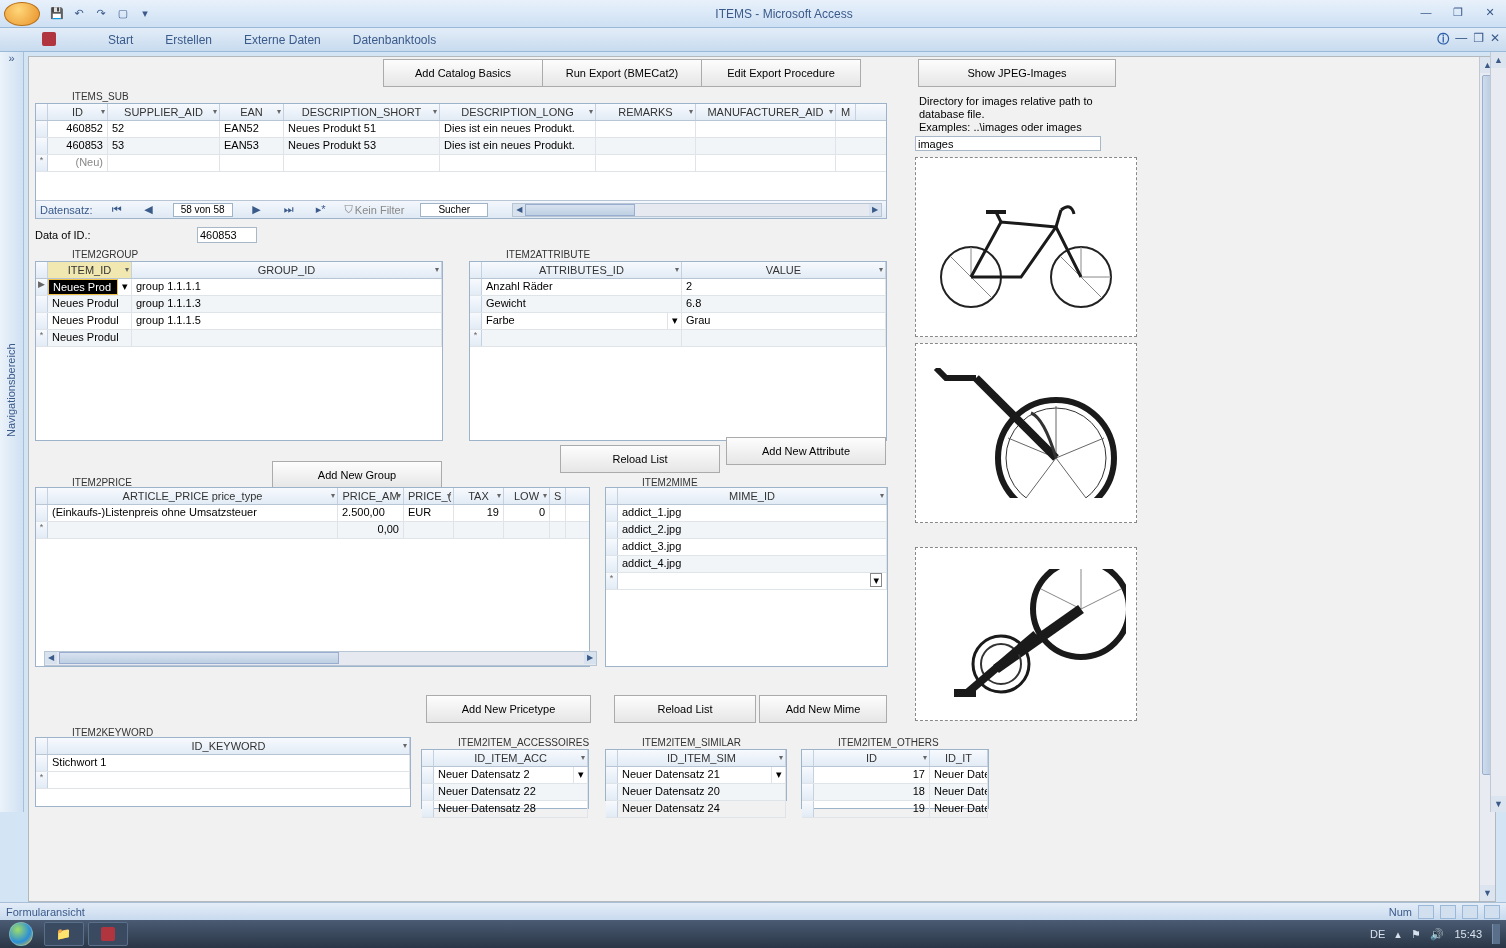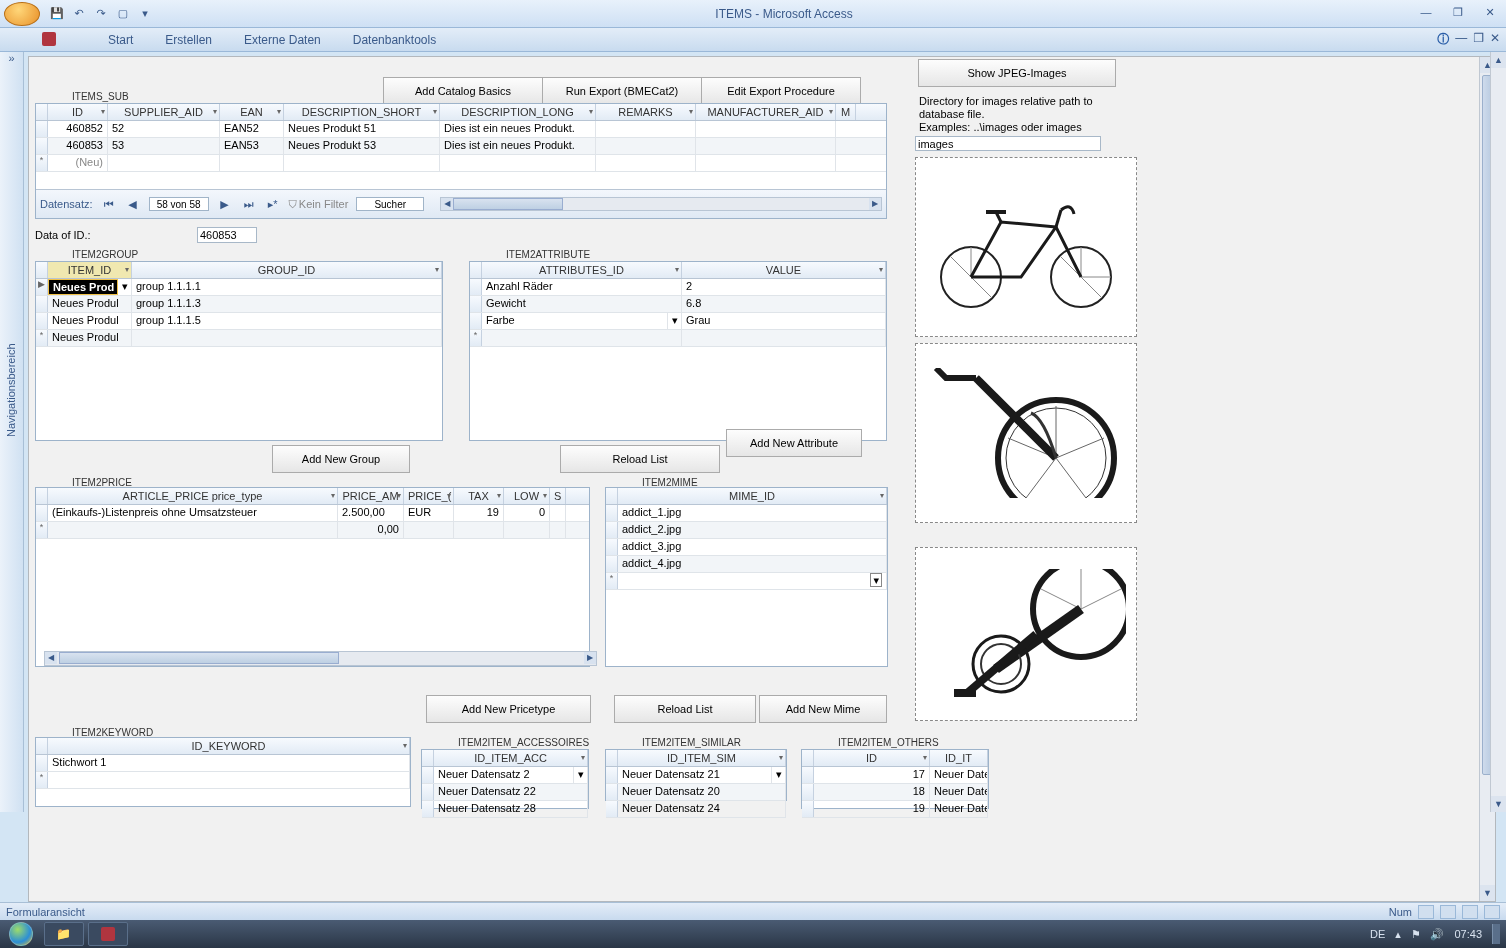--- a/index.html
+++ b/index.html
@@ -22,42 +22,42 @@
 
 
 .navstrip { position: absolute; left: 0; top: 52px; width: 24px; height: 760px; background: linear-gradient(90deg,#ebf2fa,#d0e1f2); border-right: 1px solid #a8bfd6; }
 .navstrip .toggle { height: 18px; text-align: center; color: #3a5a8a; }
 .navstrip .label { writing-mode: vertical-rl; transform: rotate(180deg); color: #3a5a8a; font-size: 11px; margin-top: 120px; margin-left: 5px; height: 400px; text-align: center; }
 
 
 .main { position: absolute; left: 28px; top: 56px; right: 10px; bottom: 46px; background: #f1f1f1; border: 1px solid #b3b8bd; overflow: hidden; }
 
 
-.top-buttons { position: absolute; left: 355px; top: 20px; display: flex; }
+.top-buttons { position: absolute; left: 355px; top: 2px; display: flex; }
 .btn { height: 28px; padding: 0 20px; background: linear-gradient(#fdfdfd,#e6e6e6); border: 1px solid #ababab; font-size: 11px; display: flex; align-items: center; justify-content: center; margin-left: -1px; }
 .btn.wide { width: 160px; }
 
 .show-btn { position: absolute; left: 890px; top: 2px; width: 198px; }
 
 
 .sec-label { position: absolute; font-size: 10px; color: #333; margin-left: 37px; }
 
 
 .grid { position: absolute; background: #fff; border: 1px solid #9db3ca; font-size: 11px; }
 .grid-head { display: flex; background: linear-gradient(#f7fafe,#e2ebf5); border-bottom: 1px solid #b8c5d4; }
 .gh { border-right: 1px solid #c5d1e0; padding: 2px 4px; text-align: center; color: #333; position: relative; overflow: hidden; white-space: nowrap; }
 .gh .dd { position: absolute; right: 2px; top: 3px; font-size: 8px; color: #666; }
 .grid-rows { }
 .gr { display: flex; border-bottom: 1px solid #dfe4e9; height: 17px; }
 .gr.alt { background: #f2f5f8; }
 .gc { border-right: 1px solid #e0e4e9; padding: 1px 4px; overflow: hidden; white-space: nowrap; }
 .rowmark { width: 12px; background: linear-gradient(#f7fafe,#e2ebf5); border-right: 1px solid #c5d1e0; text-align: center; font-size: 9px; color: #666; }
 
 
-.recnav { position: absolute; background: linear-gradient(#f3f7fc,#dfe9f4); border-top: 1px solid #b8c5d4; height: 29px; display: flex; align-items: center; font-size: 11px; gap: 8px; padding: 0 4px; }
+.recnav { position: absolute; background: linear-gradient(#f3f7fc,#dfe9f4); border-top: 1px solid #b8c5d4; height: 18px; display: flex; align-items: center; font-size: 11px; gap: 16px; padding: 0 4px; }
 .recnav .lbl { color: #3a5a8a; }
 .recnav .navbtn { width: 16px; text-align: center; color: #3a5a8a; }
 .recnav input { width: 60px; height: 14px; font-size: 10px; border: 1px solid #a0b4c8; text-align: center; }
 .recnav .filter { color: #888; display: flex; align-items: center; gap: 2px; }
 .recnav .search { width: 68px; height: 14px; font-size: 10px; border: 1px solid #a0b4c8; padding: 0 17px; }
 .hscroll { flex: 1; margin-left: 8px; height: 14px; background: #e6eaf0; border: 1px solid #b8c5d4; position: relative; }
 .hscroll .thumb { position: absolute; left: 12px; top: 0; width: 110px; height: 12px; background: linear-gradient(#d8e2ef,#bed0e3); border: 1px solid #99add0; }
 .hscroll .arr { position: absolute; width: 12px; height: 12px; top: 0; background: #d8e2ef; text-align: center; font-size: 8px; line-height: 12px; color: #3a5a8a; }
 
 
@@ -80,21 +80,21 @@
 .view-btn { width: 16px; height: 14px; background: #d1dfef; border: 1px solid #9ab8d8; }
 
 
 .taskbar { position: absolute; left: 0; right: 0; bottom: 0; height: 28px; background: linear-gradient(#4a5b73,#2a3646); display: flex; align-items: center; }
 .startbtn { width: 42px; height: 28px; display: flex; align-items: center; justify-content: center; }
 .startorb { width: 24px; height: 24px; border-radius: 50%; background: radial-gradient(circle at 35% 30%, #9edc6a, #2b8ed6 60%, #e8c02b); border: 1px solid #fff3; }
 .task-ico { width: 40px; height: 24px; margin: 0 2px; background: #3a4a60; border: 1px solid #5a6f8a; border-radius: 2px; display: flex; align-items: center; justify-content: center; color: #e8d090; font-size: 12px; }
 .tray { margin-left: auto; color: #d8e2ef; font-size: 11px; display: flex; align-items: center; gap: 10px; padding-right: 6px; }
 
 
-.sel { background: #000; color: #fff; border: 1px solid #f0c24a; font-weight: bold; }
+.sel { background: #000; color: #fff; border: 1px solid #f0c24a; }
 </style>
 </head>
 <body>
 
 <div class="titlebar">
   <div class="office-btn"></div>
   <div class="qat">
     <span class="qat-btn">💾</span>
     <span class="qat-btn">↶</span>
     <span class="qat-btn">↷</span>
@@ -234,21 +234,21 @@
         <div class="gc" style="width:84px">Neues Produl</div>
         <div class="gc" style="flex:1">group 1.1.1.5</div>
         </div>
       <div class="gr alt">
           <div class="rowmark">*</div>
         <div class="gc" style="width:84px">Neues Produl</div>
         <div class="gc" style="flex:1"></div>
         </div>
     </div>
   </div>
-  <div class="btn" style="position:absolute;left:244px;top:388px;width:138px">Add New Group</div>
+  <div class="btn" style="position:absolute;left:244px;top:404px;width:170px">Add New Group</div>
 
   <div class="sec-label" style="left:440px;top:192px">ITEM2ATTRIBUTE</div>
   <div class="grid" style="left:440px;top:204px;width:418px;height:180px">
     <div class="grid-head">
       <div class="rowmark"></div>
       <div class="gh" style="width:200px"><span>ATTRIBUTES_ID</span><span class="dd">▾</span></div>
       <div class="gh" style="flex:1"><span>VALUE</span><span class="dd">▾</span></div>
     </div>
     <div class="grid-rows">
       <div class="gr">
@@ -268,21 +268,21 @@
         <div class="gc" style="flex:1">Grau</div>
         </div>
       <div class="gr alt">
           <div class="rowmark">*</div>
         <div class="gc" style="width:200px"></div>
           <div class="gc" style="flex:1"></div>
         </div>
     </div>
   </div>
   <div class="btn" style="position:absolute;left:532px;top:388px;width:160px">Reload List</div>
-  <div class="btn" style="position:absolute;left:698px;top:372px;width:136px">Add New Attribute</div>
+  <div class="btn" style="position:absolute;left:698px;top:380px;width:160px">Add New Attribute</div>
 
   <div class="sec-label" style="left:6px;top:420px">ITEM2PRICE</div>
   <div class="grid" style="left:6px;top:430px;width:555px;height:180px">
     <div class="grid-head">
       <div class="rowmark"></div>
       <div class="gh" style="width:290px"><span>ARTICLE_PRICE price_type</span><span class="dd">▾</span></div>
       <div class="gh" style="width:66px"><span>PRICE_AM</span><span class="dd">▾</span></div>
       <div class="gh" style="width:50px"><span>PRICE_(</span><span class="dd">▾</span></div>
       <div class="gh" style="width:50px"><span>TAX</span><span class="dd">▾</span></div>
       <div class="gh" style="width:46px"><span>LOW</span><span class="dd">▾</span></div>
@@ -524,16 +524,16 @@
   <div class="task-ico" style="color:#d45">
       <svg width="14" height="14">
         <rect width="14" height="14" fill="#b0353f" rx="2"></rect>
       </svg>
     </div>
   <div class="tray">
     <span>DE</span>
     <span>▴</span>
     <span>⚑</span>
     <span>🔊</span>
-    <span>07:43</span>
+    <span>15:43</span>
     <span style="width:8px;height:20px;background:#5a6f8a;border-left:1px solid #7a90aa;display:inline-block"></span>
   </div>
 </div>
 
 </body></html>

